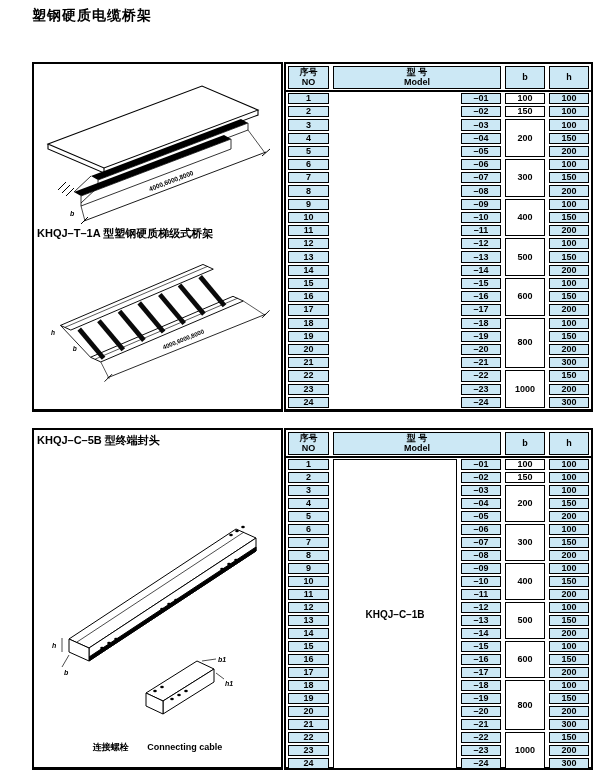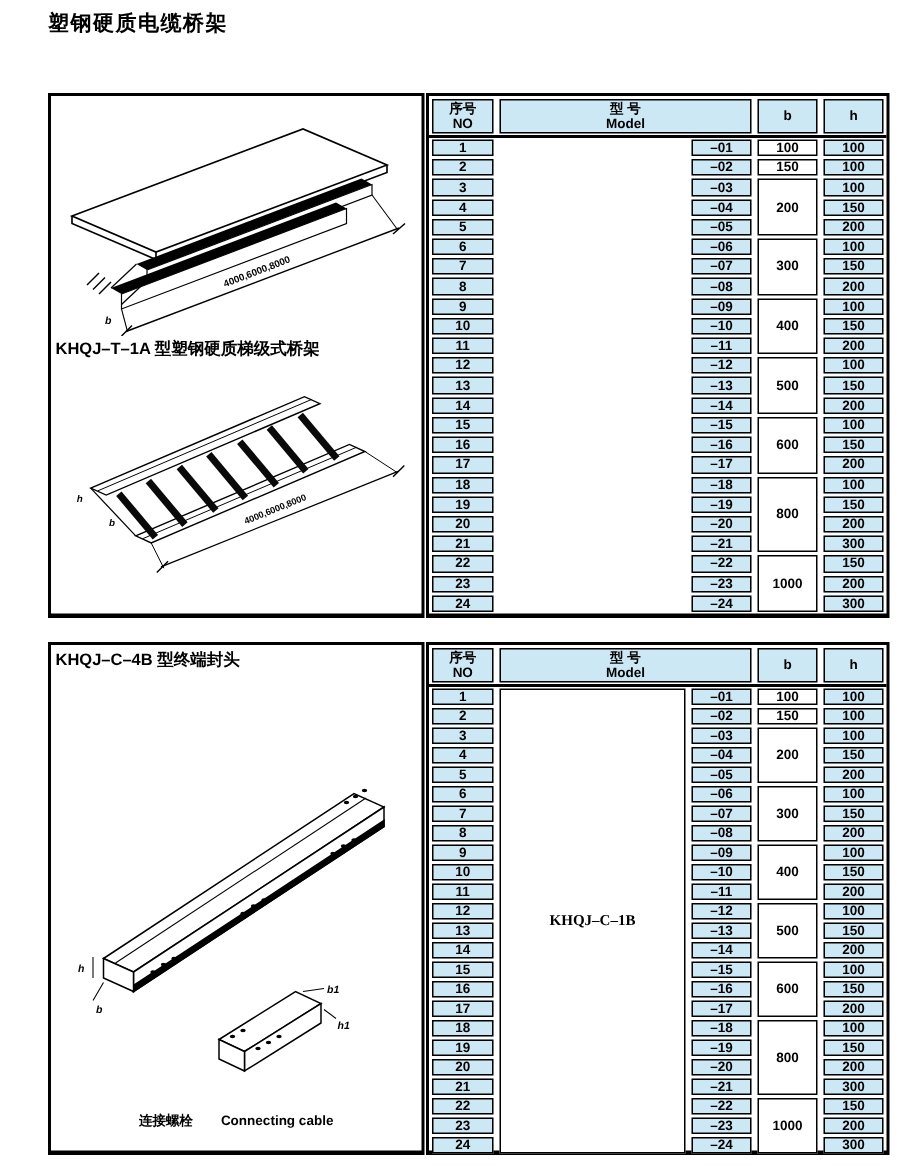--- a/index.html
+++ b/index.html
@@ -231,21 +231,21 @@
         <div class="cell white" style="grid-area: 12 / 4 / span 3;">500</div>
         <div class="cell white" style="grid-area: 15 / 4 / span 3;">600</div>
         <div class="cell white" style="grid-area: 18 / 4 / span 4;">800</div>
         <div class="cell white" style="grid-area: 22 / 4 / span 3;">1000</div>
       </div>
   </div>
 </div>
 
 <div class="section" id="section-1">
   <div class="panel">
-    <div class="panel-title">KHQJ–C–4B 型终端封头</div>
+    <div class="panel-title">KHQJ–C–5B 型终端封头</div>
 
     <svg width="247" height="250" viewBox="0 0 247 250" style="margin-top:40px;">
       <g stroke="#000" stroke-width="1" fill="#ffffff">
         <polygon points="35,150 202,40 222,49 55,159"></polygon>
         <polygon points="55,159 222,49 222,62 55,172"></polygon>
         <polygon points="55,168 222,58 222,62 55,172" fill="#000"></polygon>
         <line x1="43" y1="153" x2="210" y2="43" stroke-width="0.7"></line>
         <polygon points="35,150 55,159 55,172 35,163"></polygon>
       </g>
       <g fill="#000">
@@ -378,21 +378,21 @@
         <div class="cell" style="grid-area: 22 / 1;">22</div>
         <div class="cell" style="grid-area: 22 / 3;">–22</div>
         <div class="cell" style="grid-area: 22 / 5;">150</div>
         <div class="cell" style="grid-area: 23 / 1;">23</div>
         <div class="cell" style="grid-area: 23 / 3;">–23</div>
         <div class="cell" style="grid-area: 23 / 5;">200</div>
         <div class="cell" style="grid-area: 24 / 1;">24</div>
         <div class="cell" style="grid-area: 24 / 3;">–24</div>
         <div class="cell" style="grid-area: 24 / 5;">300</div>
         <div class="model-cell">
-          <div class="model-label" style="top: 50%; font-family: Liberation Serif, serif;">KHQJ–C–1B</div>
+          <div class="model-label" style="top: 50%;">KHQJ–C–1B</div>
         </div>
         <div class="cell white" style="grid-area: 1 / 4;">100</div>
         <div class="cell white" style="grid-area: 2 / 4;">150</div>
         <div class="cell white" style="grid-area: 3 / 4 / span 3;">200</div>
         <div class="cell white" style="grid-area: 6 / 4 / span 3;">300</div>
         <div class="cell white" style="grid-area: 9 / 4 / span 3;">400</div>
         <div class="cell white" style="grid-area: 12 / 4 / span 3;">500</div>
         <div class="cell white" style="grid-area: 15 / 4 / span 3;">600</div>
         <div class="cell white" style="grid-area: 18 / 4 / span 4;">800</div>
         <div class="cell white" style="grid-area: 22 / 4 / span 3;">1000</div>

